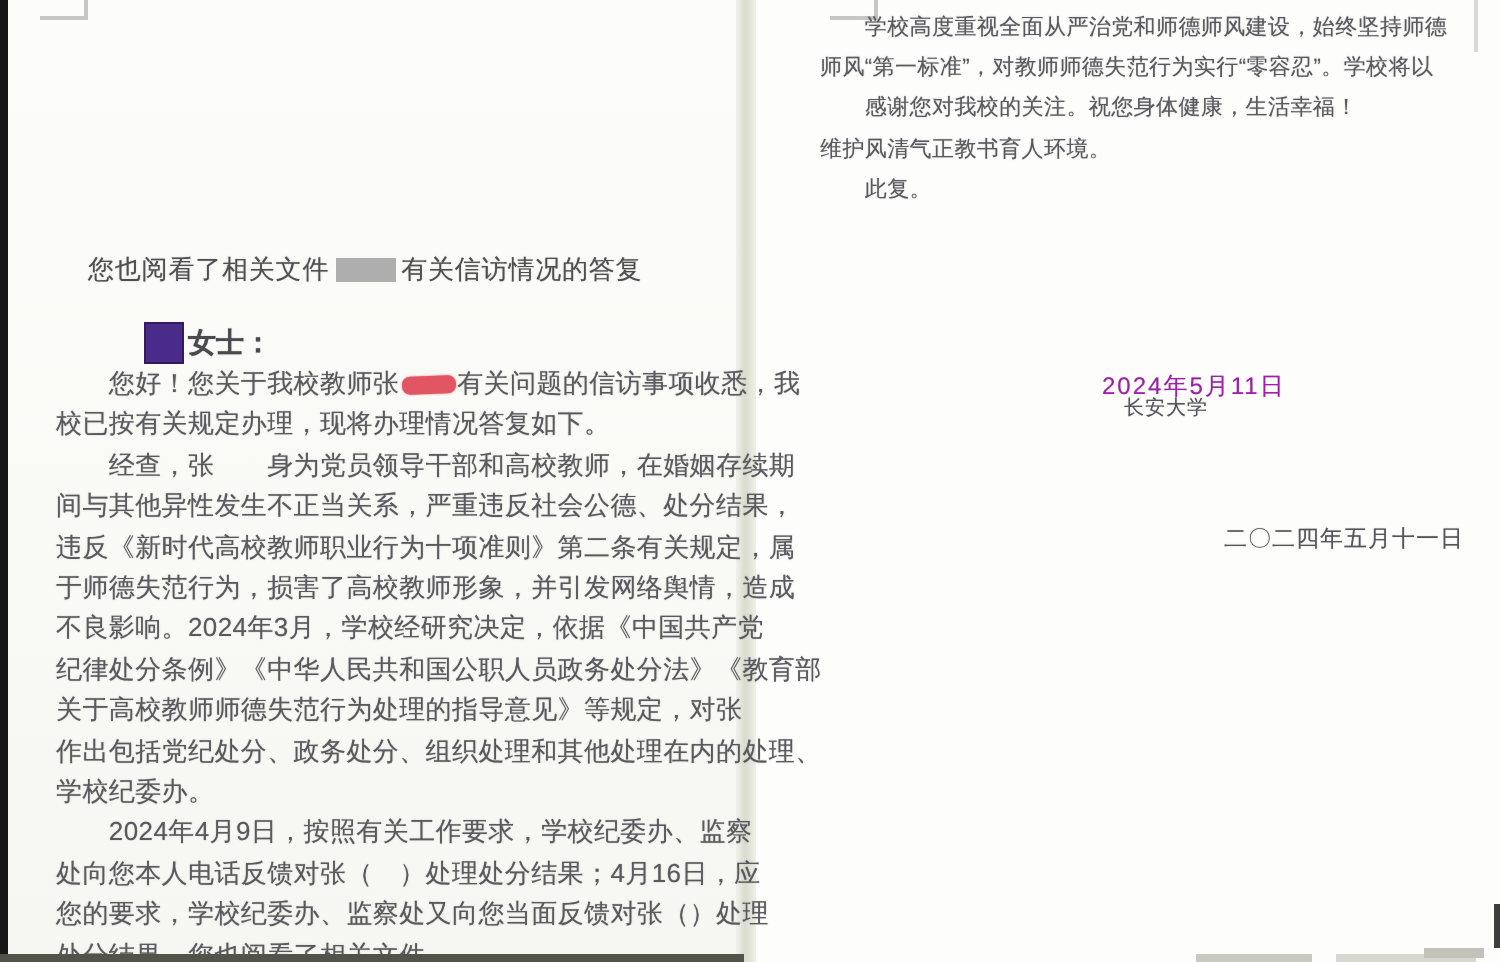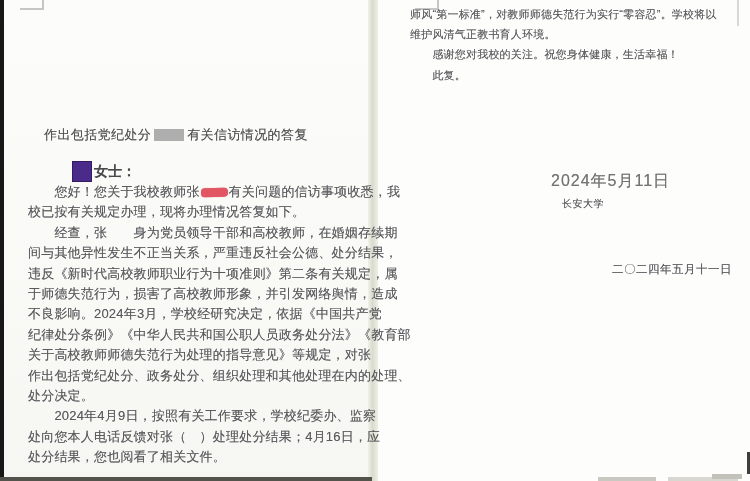--- a/index.html
+++ b/index.html
@@ -38,21 +38,21 @@
   .body-left{position:absolute;left:28px;top:182px;width:330px;font-size:13px;
     line-height:20.4px;letter-spacing:.2px;}
   .redaction-red{display:inline-block;width:27px;height:9px;background:#e25563;border-radius:4px;
     margin:0 1px;transform:rotate(-2deg);vertical-align:-1px;box-shadow:0 0 1px rgba(226,85,99,.8);}
 
   .body-right{position:absolute;left:410px;top:4px;width:336px;font-size:11px;
     line-height:20.2px;letter-spacing:.2px;}
 
   .sign-org{position:absolute;left:562px;top:165px;font-size:10px;color:#55555a;letter-spacing:.5px;
     text-shadow:0 0 .5px rgba(85,85,90,.5);margin-top:32px;}
-  .sign-date{position:absolute;left:551px;top:171px;font-size:16px;color:#737373;letter-spacing:1px;
+  .sign-date{position:absolute;left:551px;top:185px;font-size:12px;color:#a21caf;letter-spacing:1px;
     text-shadow:0 0 .5px rgba(79,79,84,.5);}
   .sign-date-cn{position:absolute;left:612px;top:262px;font-size:11.5px;color:#55555a;letter-spacing:.5px;
     text-shadow:0 0 .5px rgba(85,85,90,.5);text-align:center;}
 
   
   .bottom-strip{position:absolute;left:0;top:477px;width:372px;height:4px;background:#53534b;}
   .smudge1{position:absolute;left:598px;top:477px;width:58px;height:4px;background:#c9c9c1;}
   .smudge2{position:absolute;left:668px;top:477px;width:70px;height:4px;background:#d8d8d0;}
   .smudge3{position:absolute;left:712px;top:474px;width:30px;height:5px;background:#c2c2ba;}
   .re-mark{position:absolute;left:747px;top:452px;width:3px;height:22px;background:#3e3e3e;}
@@ -66,21 +66,21 @@
 
   <div class="page-left"></div>
   <div class="divider"></div>
   <div class="page-right"></div>
 
   <div class="corner c1"></div>
   <div class="corner c2"></div>
   <div class="tr-mark"></div>
 
   <div class="title-line">
-    <span>作出包括党纪处分</span>
+    <span>您也阅看了相关文件</span>
     <span class="redaction-gray" style="background-color: rgb(174, 174, 174);"></span>
     <span>有关信访情况的答复</span>
   </div>
 
   <div class="salutation">
     <span class="redaction-purple" style="background-color: rgb(75, 43, 138);"></span>
     <span>女士：</span>
   </div>
 
   <div class="body-left txt">
@@ -89,30 +89,32 @@
     </div>
     <div class="line">校已按有关规定办理，现将办理情况答复如下。</div>
     <div class="line">　　经查，张　　身为党员领导干部和高校教师，在婚姻存续期</div>
     <div class="line">间与其他异性发生不正当关系，严重违反社会公德、处分结果，</div>
     <div class="line">违反《新时代高校教师职业行为十项准则》第二条有关规定，属</div>
     <div class="line">于师德失范行为，损害了高校教师形象，并引发网络舆情，造成</div>
     <div class="line">不良影响。2024年3月，学校经研究决定，依据《中国共产党</div>
     <div class="line">纪律处分条例》《中华人民共和国公职人员政务处分法》《教育部</div>
     <div class="line">关于高校教师师德失范行为处理的指导意见》等规定，对张　</div>
     <div class="line">作出包括党纪处分、政务处分、组织处理和其他处理在内的处理、</div>
-    <div class="line">处分决定。</div>
+    <div class="line">学校纪委办。</div>
     <div class="line">　　2024年4月9日，按照有关工作要求，学校纪委办、监察</div>
     <div class="line">处向您本人电话反馈对张（　）处理处分结果；4月16日，应</div>
+    <div class="line">您的要求，学校纪委办、监察处又向您当面反馈对张（）处理</div>
     <div class="line">处分结果，您也阅看了相关文件。</div>
   </div>
 
   <div class="body-right txt">
+    <div class="line">　　学校高度重视全面从严治党和师德师风建设，始终坚持师德</div>
     <div class="line">师风“第一标准”，对教师师德失范行为实行“零容忍”。学校将以</div>
+    <div class="line">　　感谢您对我校的关注。祝您身体健康，生活幸福！</div>
     <div class="line">维护风清气正教书育人环境。</div>
-    <div class="line">　　感谢您对我校的关注。祝您身体健康，生活幸福！</div>
     <div class="line">　　此复。</div>
   </div>
 
   <div class="sign-org">长安大学</div>
   <div class="sign-date">2024年5月11日</div>
   <div class="sign-date-cn">二〇二四年五月十一日</div>
 
   <div class="bottom-strip"></div>
   <div class="smudge1"></div>
   <div class="smudge2"></div>

